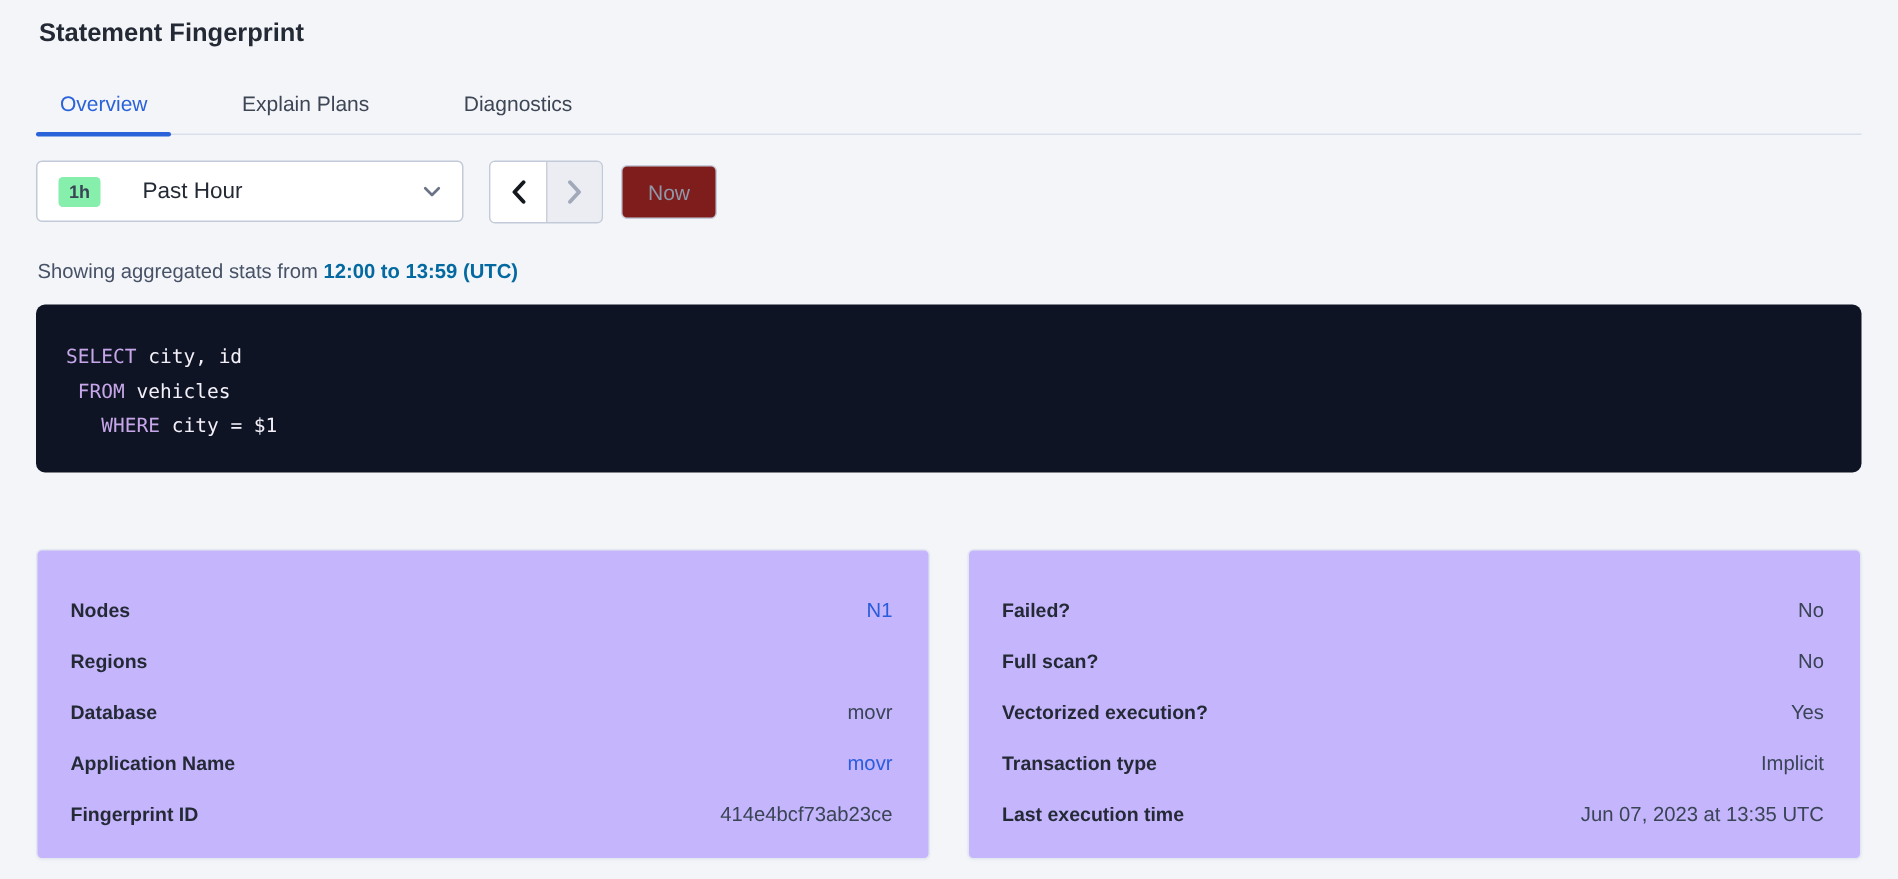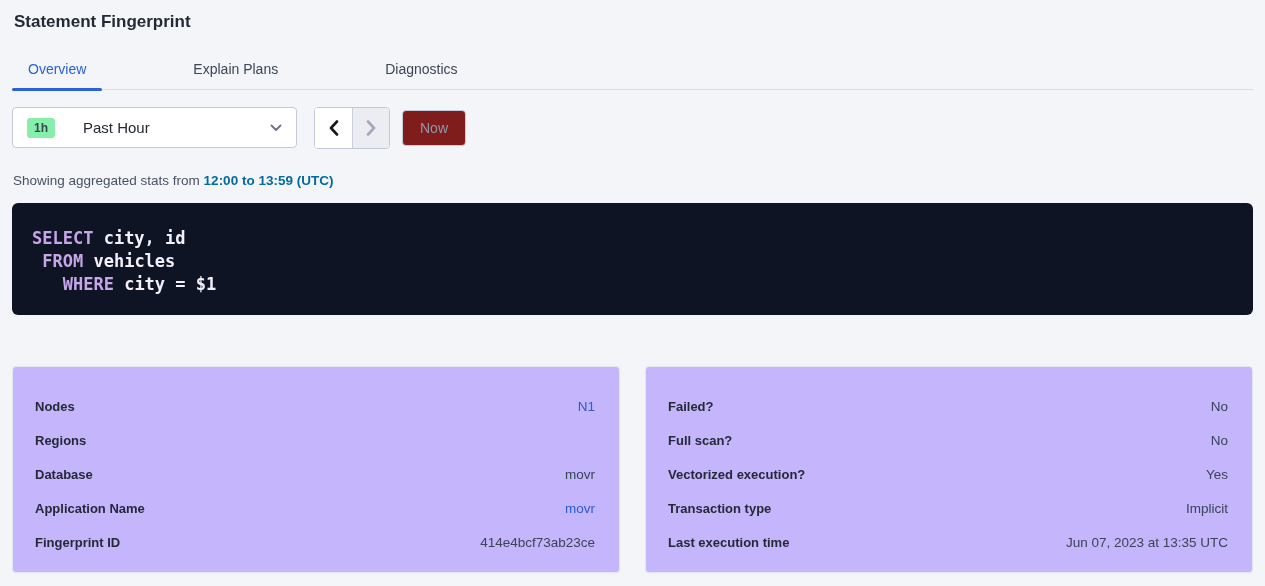--- a/index.html
+++ b/index.html
@@ -3,33 +3,32 @@
 <meta charset="utf-8">
 <style>
   * { margin:0; padding:0; box-sizing:border-box; }
   html,body { width:1265px; height:586px; }
   body {
     background:#f4f5f9;
     font-family:"Liberation Sans", sans-serif;
     color:#394455;
     overflow:hidden;
   }
-  .page { padding:11px 12px 0; }
+  .page { padding:11px 24px 0; }
 
   
   .page-title {
     font-size:17px; font-weight:700; color:#242a35;
     line-height:22px; padding-left:2px;
   }
 
   
   .tabbar {
     display:flex; margin-top:22px;
     border-bottom:1px solid #d9dfea;
-    gap:44px;
   }
   .tab {
     position:relative; padding:6px 16px 12px; margin-right:31px;
     font-size:14px; color:#3d4655; cursor:pointer; white-space:nowrap;
   }
   .tab.active { color:#2962d9; }
   .tab.active::after {
     content:""; position:absolute; left:0; right:0; bottom:-2px;
     height:3px; background:#2962d9; border-radius:2px;
   }
@@ -65,21 +64,21 @@
   .stats-line { margin-top:24px; font-size:13.5px; color:#475266; padding-left:1px; }
   .stats-line b { color:#0369a1; font-weight:700; }
 
   
   .sql-box {
     margin-top:15px; background:#0e1423; border-radius:6px;
     padding:24px 20px 19px; height:112px;
   }
   .sql-box pre {
     font-family:"DejaVu Sans Mono","Liberation Mono",monospace;
-    font-size:17px; font-weight:700; line-height:23px;
+    font-size:13px; font-weight:400; line-height:23px;
     color:#f3f0fa; white-space:pre;
   }
   .kw { color:#c6a6e9; }
 
   
   .cards { display:flex; gap:25px; margin-top:51px; }
   .card {
     flex:1; background:#c4b5fd; border:1px solid #e3e7f0; border-radius:4px;
     padding:22px 24px 21px 22px; height:207px;
     box-shadow:0 1px 2px rgba(40,50,80,0.03);

